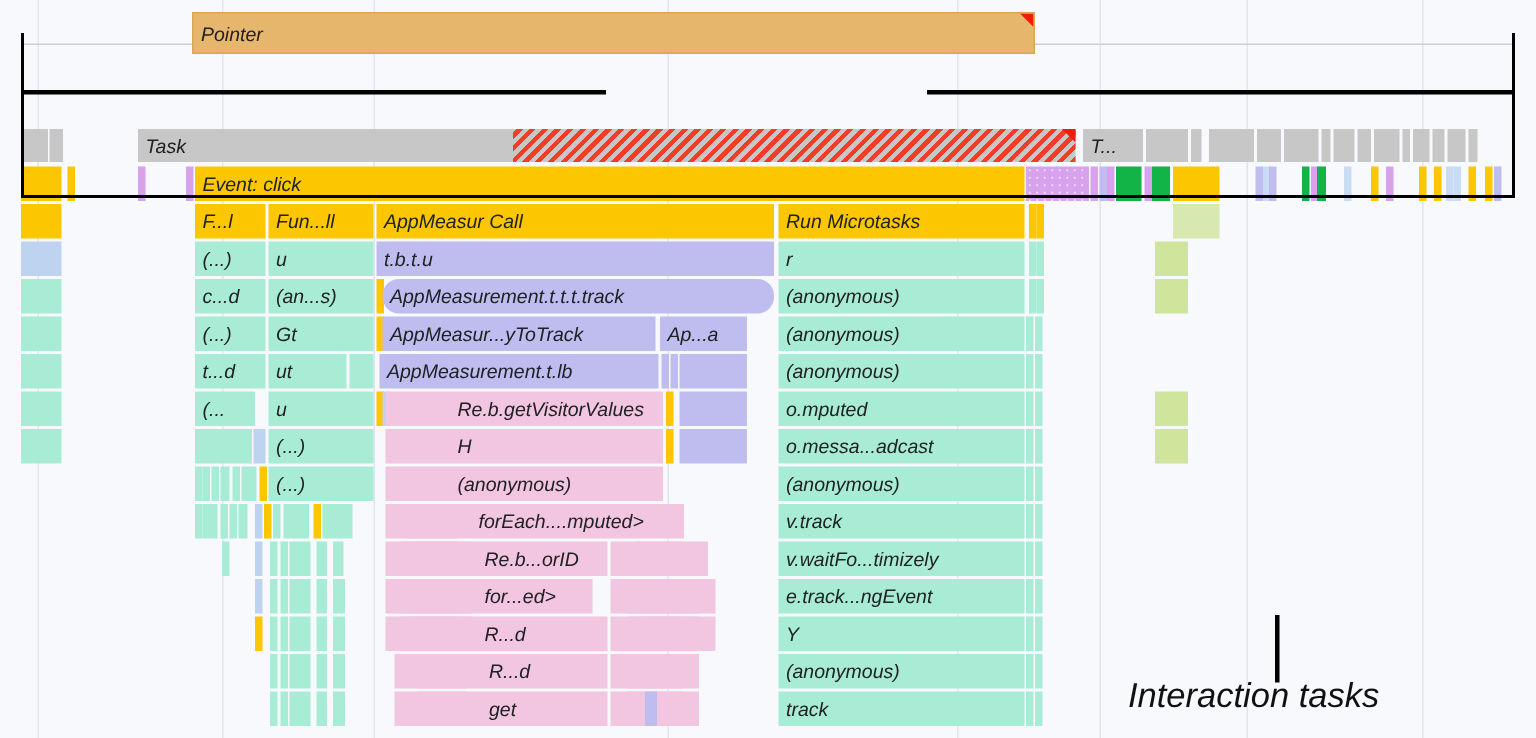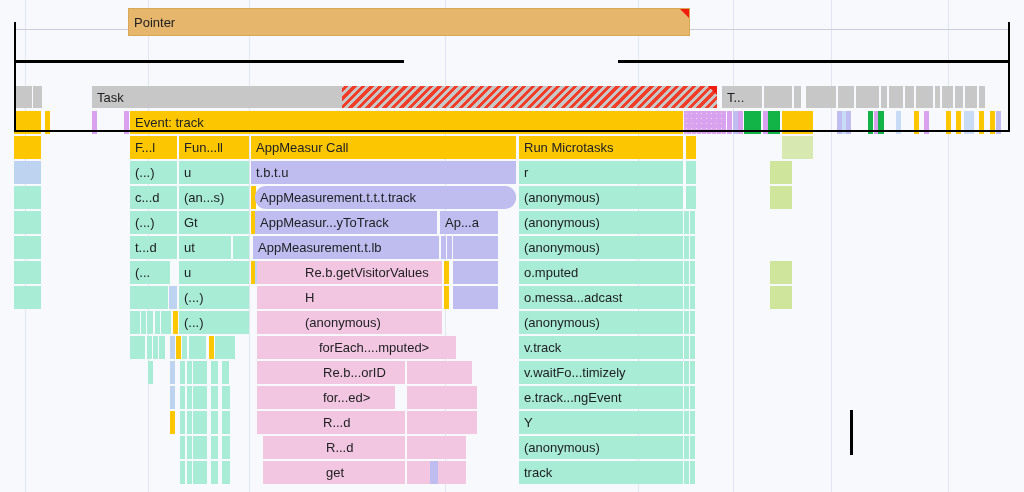--- a/index.html
+++ b/index.html
@@ -5,21 +5,21 @@
   * { box-sizing: border-box; }
   html, body { margin:0; padding:0; }
   body {
     width:1024px; height:492px;
     background:#f7f9fc;
     font-family:"Liberation Sans", sans-serif;
     position:relative;
     overflow:hidden;
     -webkit-font-smoothing:antialiased;
   }
-  #stage { position:absolute; inset:0; }
+  #stage { position:absolute; inset:0;font-style:italic; }
 
   
   .gridline { position:absolute; top:0; bottom:0; width:1px; background:#dfe6f2; }
 
   
   .bar {
     position:absolute;
     border-radius:0;
     overflow:hidden;
     white-space:nowrap;
@@ -126,21 +126,21 @@
       <div class="bar task-grey" style="left: 935px; top: 86px; width: 5px; height: 22px;"></div>
       <div class="bar task-grey" style="left: 942px; top: 86px; width: 11px; height: 22px;"></div>
       <div class="bar task-grey" style="left: 955px; top: 86px; width: 8px; height: 22px;"></div>
       <div class="bar task-grey" style="left: 965px; top: 86px; width: 12px; height: 22px;"></div>
       <div class="bar task-grey" style="left: 979px; top: 86px; width: 6px; height: 22px;"></div>
       <div class="bar ev-yellow" style="left: 14px; top: 111px; width: 27px; height: 23px;"></div>
       <div class="bar ev-yellow" style="left: 45px; top: 111px; width: 3px; height: 23px;"></div>
       <div class="bar ev-purple" style="left: 92px; top: 111px; width: 3px; height: 23px;"></div>
       <div class="bar ev-purple" style="left: 124px; top: 111px; width: 5px; height: 23px;"></div>
       <div class="bar ev-yellow" style="left: 130px; top: 111px; width: 553px; height: 23px;">
-        <span>Event: track</span>
+        <span>Event: click</span>
       </div>
       <div class="bar ev-purple-dot" style="left: 684px; top: 111px; width: 42px; height: 23px;"></div>
       <div class="bar ev-purple" style="left: 727px; top: 111px; width: 4px; height: 23px;"></div>
       <div class="bar ev-lav" style="left: 733px; top: 111px; width: 3px; height: 23px;"></div>
       <div class="bar ev-purple" style="left: 738px; top: 111px; width: 3px; height: 23px;"></div>
       <div class="bar ev-green" style="left: 744px; top: 111px; width: 17px; height: 23px;"></div>
       <div class="bar ev-purple" style="left: 763px; top: 111px; width: 4px; height: 23px;"></div>
       <div class="bar ev-green" style="left: 768px; top: 111px; width: 12px; height: 23px;"></div>
       <div class="bar ev-yellow" style="left: 782px; top: 111px; width: 31px; height: 23px;"></div>
       <div class="bar ev-lav" style="left: 837px; top: 111px; width: 3px; height: 23px;"></div>
@@ -413,14 +413,15 @@
       <div class="bar ev-mint" style="left: 519px; top: 461px; width: 164px; height: 23px;">
         <span>track</span>
       </div>
     </div>
 
   <div class="anno-box no-top" style="left:14px; top:22px; width:996px; height:110px;"></div>
   <div class="anno-line" style="left:14px; top:60px; width:390px; height:2.5px;"></div>
   <div class="anno-line" style="left:618px; top:60px; width:392px; height:2.5px;"></div>
 
   <div class="anno-line" style="left:850px; top:410px; width:2.5px; height:45px;"></div>
+  <div class="anno-label" style="left:752px; top:450px;">Interaction tasks</div>
 
 </div>
 
 </body></html>

